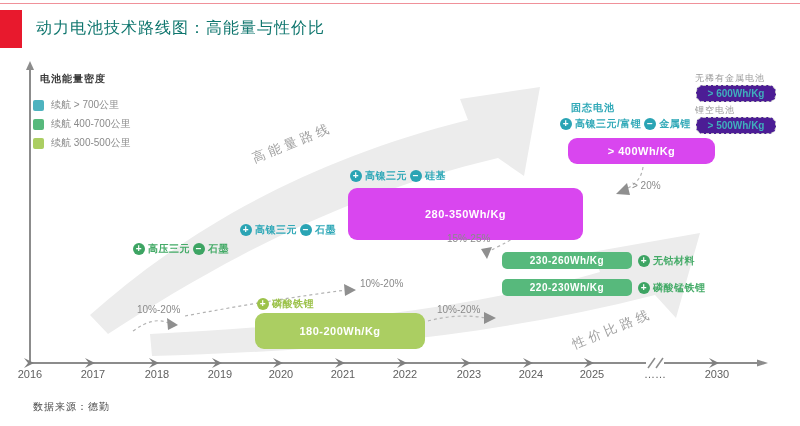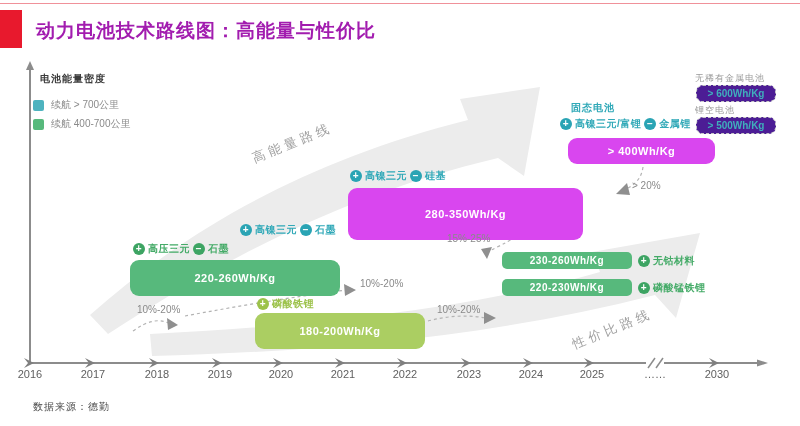--- a/index.html
+++ b/index.html
@@ -2,21 +2,21 @@
 <html><head>
 <meta charset="utf-8">
 <style>
   html,body{margin:0;padding:0;background:#fff;}
   #stage{
     position:relative;width:800px;height:426px;background:#fff;overflow:hidden;
     font-family:"Liberation Sans","DejaVu Sans",sans-serif;
   }
   .topline{position:absolute;left:0;top:3px;width:800px;height:1px;background:#f0919a;}
   .redblock{position:absolute;left:0;top:10px;width:22px;height:38px;background:#e8192d;}
-  .title{position:absolute;left:36px;top:18px;font-size:19px;font-weight:bold;color:#a21caf;letter-spacing:1px;}
+  .title{position:absolute;left:36px;top:18px;font-size:16px;font-weight:normal;color:#0f766e;letter-spacing:1px;}
   .ylab{position:absolute;left:40px;top:72px;font-size:10px;font-weight:bold;color:#3c3c3c;letter-spacing:1px;}
   .legend-row{position:absolute;display:flex;align-items:center;gap:7px;font-size:10px;color:#8a8a8a;}
   .sw{width:11px;height:11px;border-radius:2px;display:inline-block;}
   .bar{position:absolute;border-radius:9px;color:#fff;display:flex;align-items:center;justify-content:center;font-weight:bold;font-size:11px;letter-spacing:.5px;}
   .bar.sm{font-size:10px;border-radius:5px;}
   .teal-bg{background:#d946ef;}
   .green-bg{background:#57b97c;}
   .lime-bg{background:#abce62;}
   .tag{position:absolute;display:flex;align-items:center;gap:3px;font-weight:bold;font-size:10px;letter-spacing:.5px;white-space:nowrap;}
   .teal-t{color:#31a9b8;} .green-t{color:#45ab68;} .lime-t{color:#9cc24a;text-align:right;}
@@ -91,25 +91,28 @@
 
   <div class="ylab">电池能量密度</div>
   <div class="legend-row" style="left:33px;top:98px;">
     <span class="sw" style="background:#4eb3bf;"></span>
     <span>续航 &gt; 700公里</span>
   </div>
   <div class="legend-row" style="left:33px;top:117px;">
     <span class="sw" style="background:#57b97c;"></span>
     <span>续航 400-700公里</span>
   </div>
+  <div class="legend-row" style="left:33px;top:136px;">
+    <span class="sw" style="background:#abce62;"></span>
+    <span>续航 300-500公里</span>
+  </div>
 
   <div class="route" style="left:250px;top:134px;transform:rotate(-22deg);">高能量路线</div>
   <div class="route" style="left:570px;top:320px;transform:rotate(-22deg);">性价比路线</div>
 
-  <div class="bar green-bg" style="left:130px;top:260px;width:210px;height:36px;">220-260Wh/Kg</div>
   <div class="bar teal-bg" style="left:348px;top:188px;width:235px;height:52px;">280-350Wh/Kg</div>
   <div class="bar teal-bg" style="left:568px;top:138px;width:147px;height:26px;">&gt; 400Wh/Kg</div>
   <div class="bar green-bg sm" style="left:502px;top:252px;width:130px;height:17px;">230-260Wh/Kg</div>
   <div class="bar green-bg sm" style="left:502px;top:279px;width:130px;height:17px;">220-230Wh/Kg</div>
   <div class="bar lime-bg" style="left:255px;top:313px;width:170px;height:36px;">180-200Wh/Kg</div>
 
   <div class="tag green-t" style="left:133px;top:242px;">
     <span class="ic plus bg-green"></span>
     <span>高压三元</span>
     <span class="ic minus bg-green"></span>

